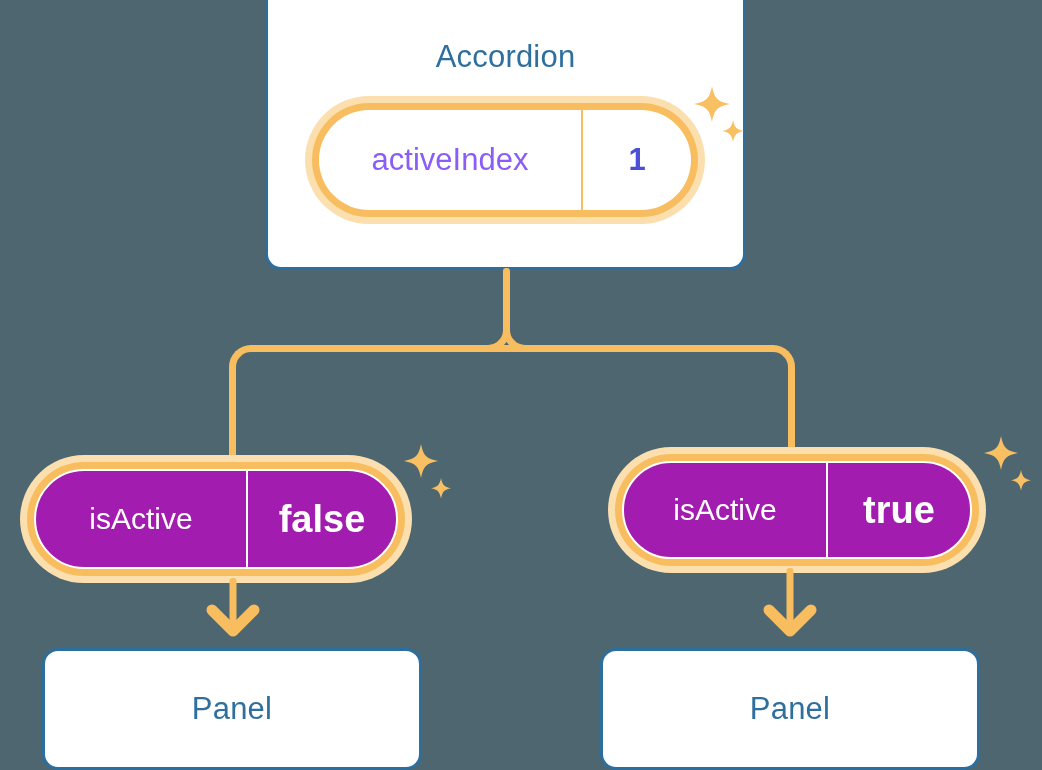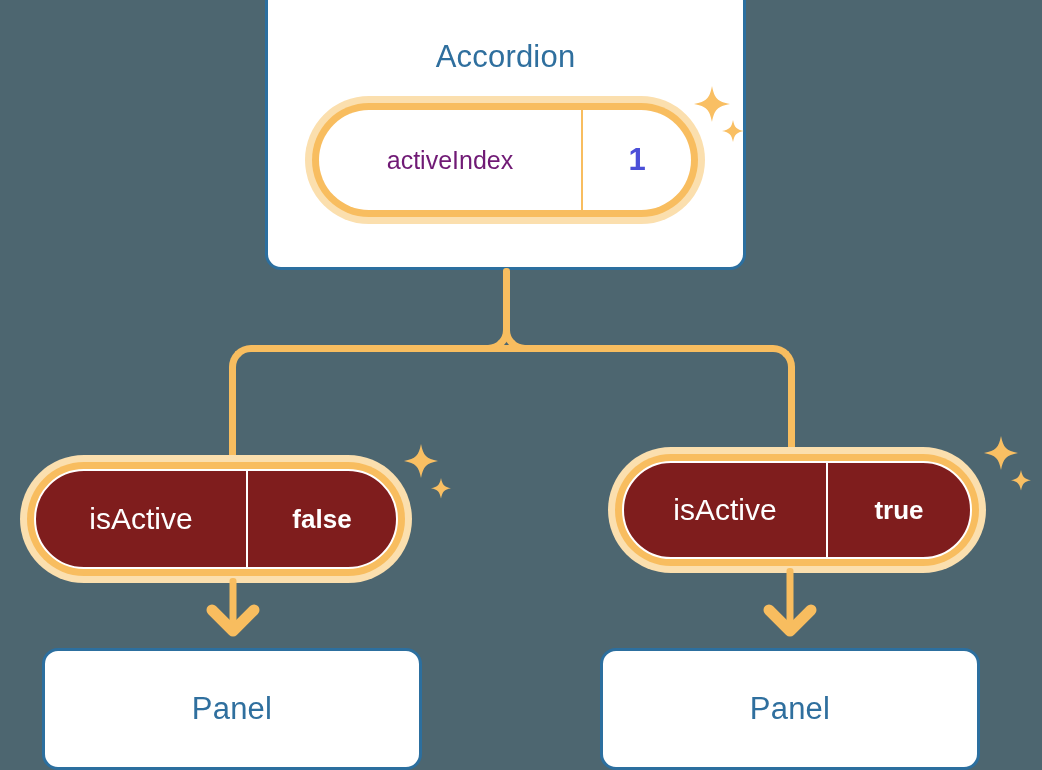--- a/index.html
+++ b/index.html
@@ -54,38 +54,38 @@
   
   .pill .inner{
     position:absolute;
     left:14px;top:14px;right:14px;bottom:14px;
     border-radius:999px;
     display:flex;
     align-items:center;
     overflow:hidden;
   }
   .pill .inner.white-face{background:#ffffff;}
-  .pill .inner.purple-face{background:#7f1d1d;border:2px solid #ffffff;box-sizing:border-box;}
+  .pill .inner.purple-face{background:#a21caf;border:2px solid #ffffff;box-sizing:border-box;}
 
   .pill .key,.pill .val{
     display:flex;align-items:center;justify-content:center;
     height:100%;
     white-space:nowrap;
     box-sizing:border-box;
   }
   .pill .sep{width:2px;align-self:stretch;}
 
   
-  .white-face .key{color:#701a75;font-size:25px;flex:1 1 auto;}
+  .white-face .key{color:#8b5cf6;font-size:31px;flex:1 1 auto;}
   .white-face .val{color:#4b4fd8;font-size:31px;font-weight:bold;width:108px;flex:0 0 108px;}
   .white-face .sep{background:#f8bd5f;}
 
   
   .purple-face .key{color:#ffffff;font-size:30px;flex:1 1 auto;}
-  .purple-face .val{color:#ffffff;font-size:26px;font-weight:bold;flex:0 0 auto;}
+  .purple-face .val{color:#ffffff;font-size:38px;font-weight:bold;flex:0 0 auto;}
   .purple-face .sep{background:#ffffff;}
 
   
   .conn{position:absolute;background:#f8bd5f;}
   .vline{width:7px;border-radius:3px;}
   .hline{height:7px;}
 
   .elbow{
     position:absolute;
     border:7px solid #f8bd5f;

